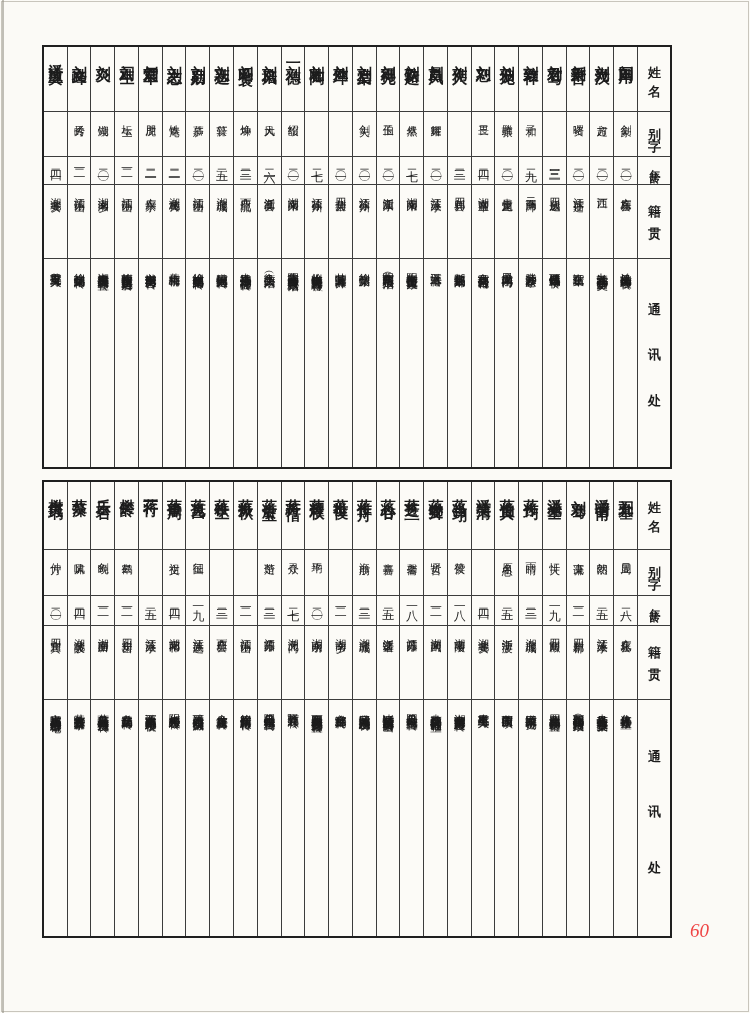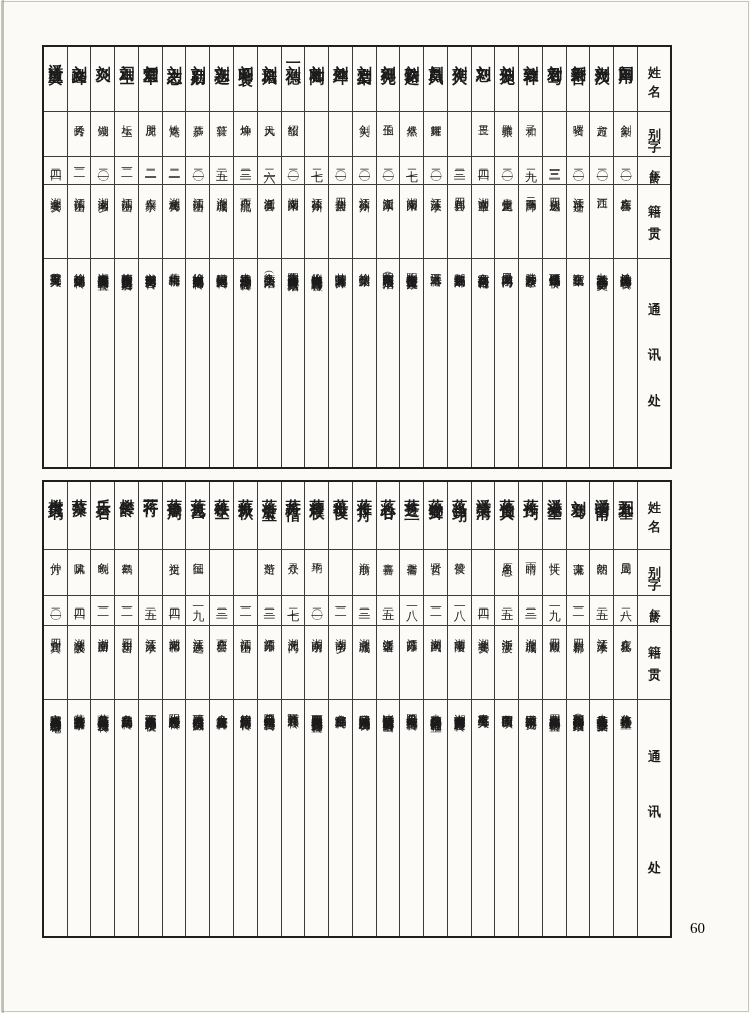--- a/index.html
+++ b/index.html
@@ -39,21 +39,21 @@
   .c-origin{font-size:11px;letter-spacing:1px;}
   .c-addr{font-size:11.5px;letter-spacing:.5px;padding-top:5px;}
   .h-name{letter-spacing:18px;padding-top:9px;}
   .h-zi{letter-spacing:10px;padding-top:6px;}
   .h-age{font-size:11px !important;letter-spacing:3px;padding-top:3px;}
   .h-origin{letter-spacing:22px;padding-top:10px;}
   .t0 .h-contact{letter-spacing:46px;padding-top:32px;}
   .t1 .h-contact{letter-spacing:56px;padding-top:38px;}
   .page-number{
     position:absolute;left:690px;top:920px;
-    font-size:15px;color:#000000;
+    font-size:19px;font-style:italic;color:#ef4444;
     font-family:"Liberation Serif","DejaVu Serif",serif;
   }
 </style>
 </head>
 <body>
 
 <div class="scan-frame"></div>
 <div class="edge-l"></div>
 
 <div class="dir-table t0">

